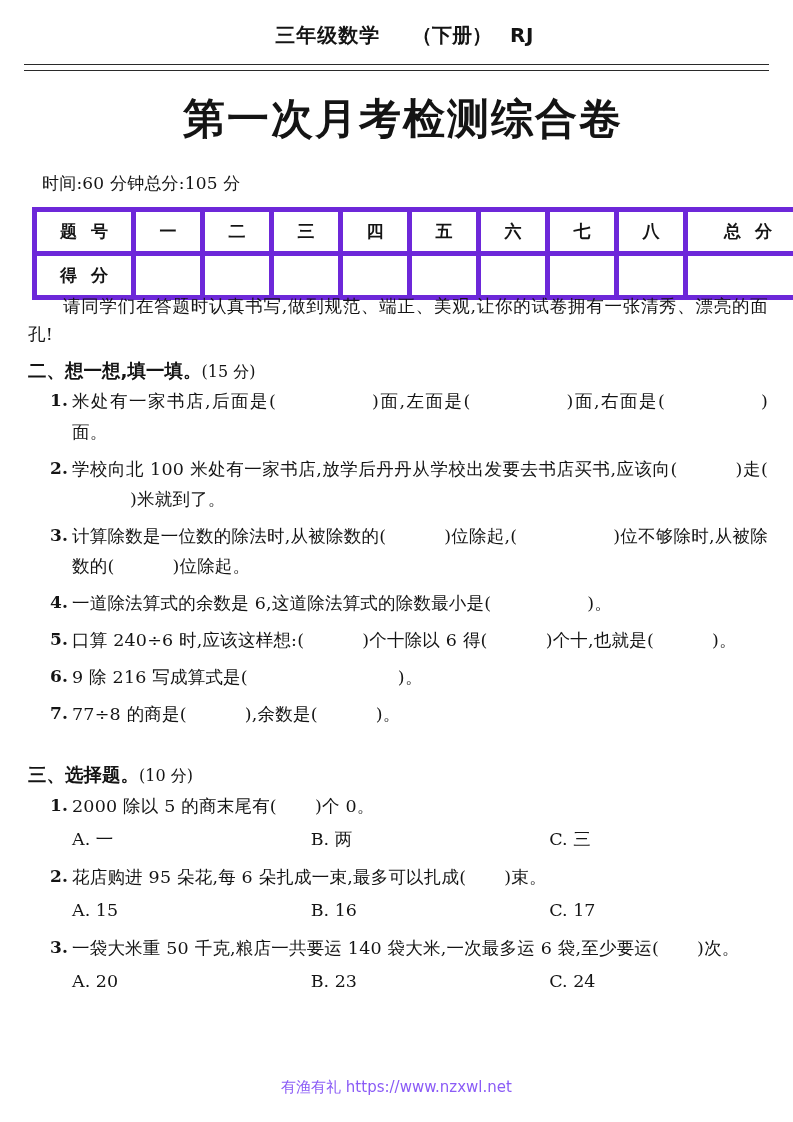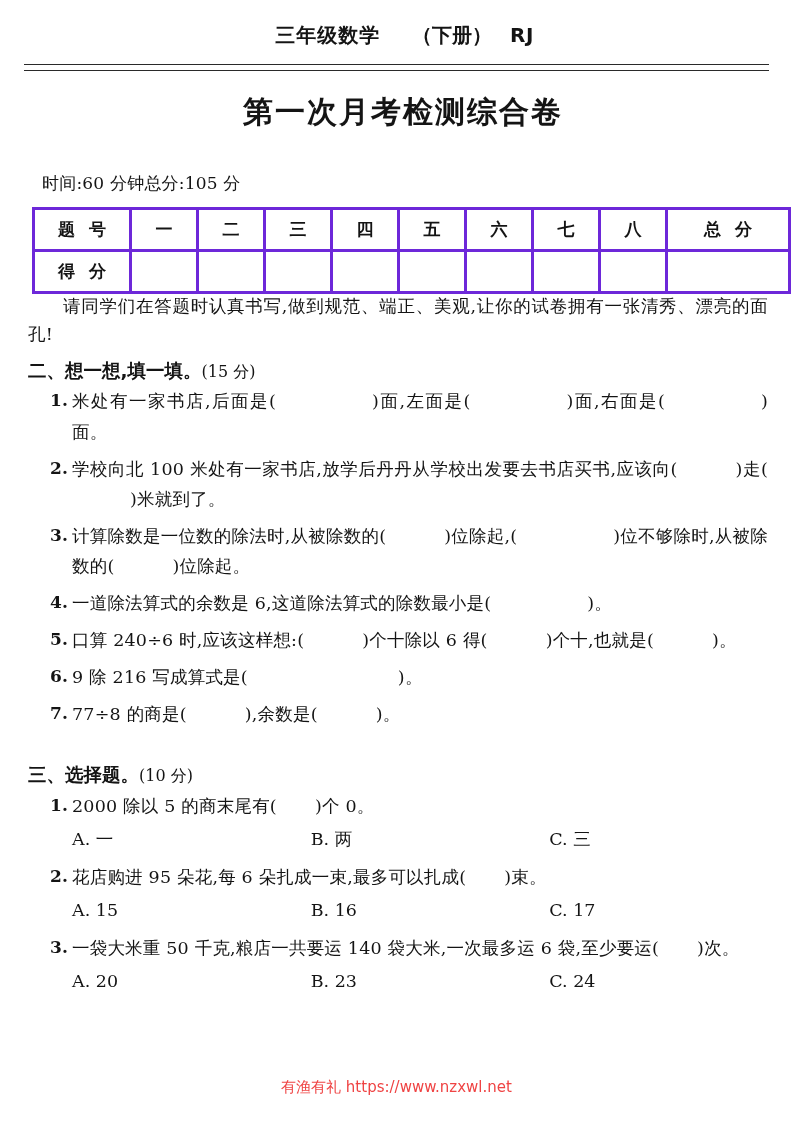--- a/index.html
+++ b/index.html
@@ -50,21 +50,21 @@
 
   
   .paper-title {
     position: absolute;
     top: 95px;
     left: 13px;
     right: 0;
     text-align: center;
     font-family: "DejaVu Sans", "Liberation Sans", sans-serif;
     font-weight: bold;
-    font-size: 30px;
+    font-size: 42px;
     letter-spacing: 2px;
     line-height: 1.15;
   }
 
   
   .meta-row {
     position: absolute;
     top: 172px;
     left: 42px;
     right: 35px;
@@ -81,21 +81,21 @@
     left: 32px;
     width: 729px;
   }
   table.score-table {
     border-collapse: collapse;
     width: 100%;
     table-layout: fixed;
     border: 1.8px solid #2b2b2b;
   }
   table.score-table td {
-    border: 3px solid #6d28d9;
+    border: 5px solid #6d28d9;
     height: 37px;
     text-align: center;
     vertical-align: middle;
     font-size: 17px;
     letter-spacing: 4px;
     text-indent: 4px;
     font-family: "DejaVu Sans", "Liberation Sans", sans-serif;
     font-weight: bold;
   }
   table.score-table td.lbl { width: 92px; }
@@ -166,21 +166,21 @@
 
   
   .watermark {
     position: absolute;
     top: 1078px;
     left: 0;
     right: 0;
     text-align: center;
     font-family: "DejaVu Sans", "Liberation Sans", sans-serif;
     font-size: 15px;
-    color: #ef4444;
+    color: #8b5cf6;
   }
 </style>
 </head>
 <body>
 
 <div class="page">
 
   <div class="running-head">
     <span>三年级数学</span>
     <span class="sp-wide"></span>

